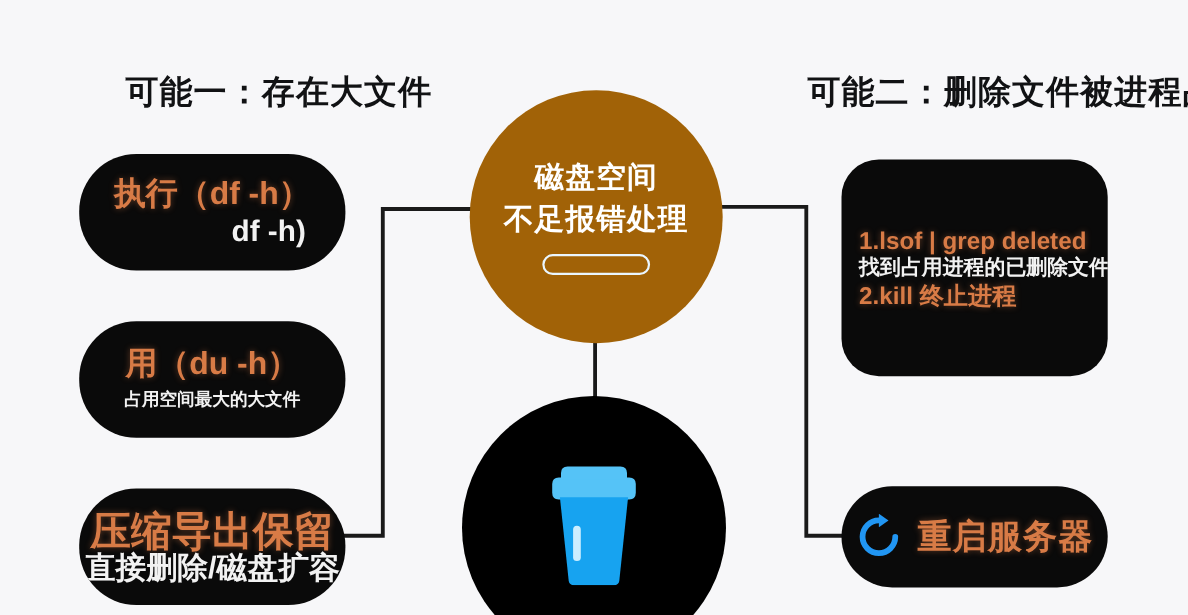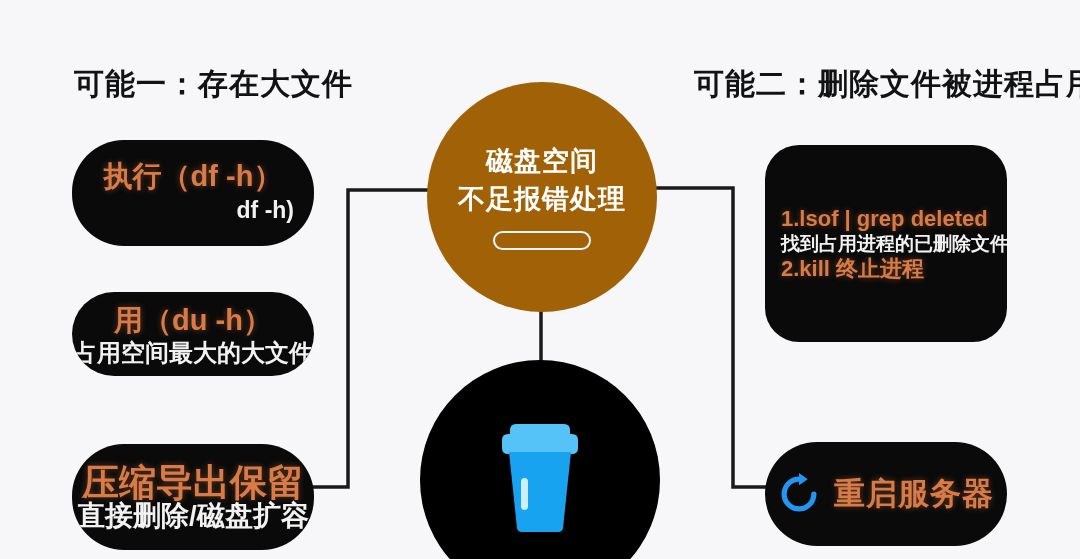--- a/index.html
+++ b/index.html
@@ -13,20 +13,21 @@
   #stage { position:absolute; left:0; top:0; width:1080px; height:559px; }
 
   
   .heading {
     position:absolute;
     color:#111214;
     font-weight:bold;
     font-size:30px;
     letter-spacing:1px;
     white-space:nowrap;
+    margin-left:40px;
   }
   #heading-left  { left:74px;  top:64px; }
   #heading-right { left:694px; top:64px; }
 
   
   #connectors { position:absolute; left:0; top:0; width:1080px; height:559px; }
 
   
   .card {
     position:absolute;
@@ -49,44 +50,44 @@
   }
   .line-white {
     color:#f2f2f2;
     font-weight:bold;
     white-space:nowrap;
   }
 
   
   #card-df { left:72px; top:140px; width:242px; height:106px; }
   #card-df .line-orange { font-size:29px; line-height:34px; }
-  #card-df .line-white  { font-size:23px; line-height:34px; align-self:flex-end; margin-right:20px; }
+  #card-df .line-white  { font-size:27px; line-height:34px; align-self:flex-end; margin-right:36px; }
 
   
-  #card-du { left:72px; top:292px; width:242px; height:84px; }
+  #card-du { left:72px; top:292px; width:242px; height:106px; }
   #card-du .line-orange { font-size:29px; line-height:38px; }
-  #card-du .line-white  { font-size:24px; line-height:28px; }
+  #card-du .line-white  { font-size:16px; line-height:28px; }
 
   
   #card-compress { left:72px; top:444px; width:242px; height:106px; }
   #card-compress .line-orange { font-size:37px; line-height:38px; }
   #card-compress .line-white  { font-size:28px; line-height:28px; }
 
   
   #card-lsof {
     left:765px; top:145px; width:242px; height:197px;
     justify-content:center; gap:0; padding:0 10px;
   }
   #card-lsof .line-orange { font-size:22px; line-height:26px; }
   #card-lsof .line-white  { font-size:19px; line-height:24px; }
   #card-lsof .row-left { width:100%; text-align:left; padding-left:6px; }
 
   
   #card-restart {
-    left:765px; top:442px; width:242px; height:104px;
+    left:765px; top:442px; width:242px; height:92px;
     flex-direction:row; gap:14px;
   }
   #card-restart .line-orange { font-size:31px; letter-spacing:1px; }
   #restart-icon { width:42px; height:42px; flex:0 0 auto; }
 
   
   #center-circle {
     position:absolute;
     left:427px; top:82px; width:230px; height:230px;
     border-radius:50%;

